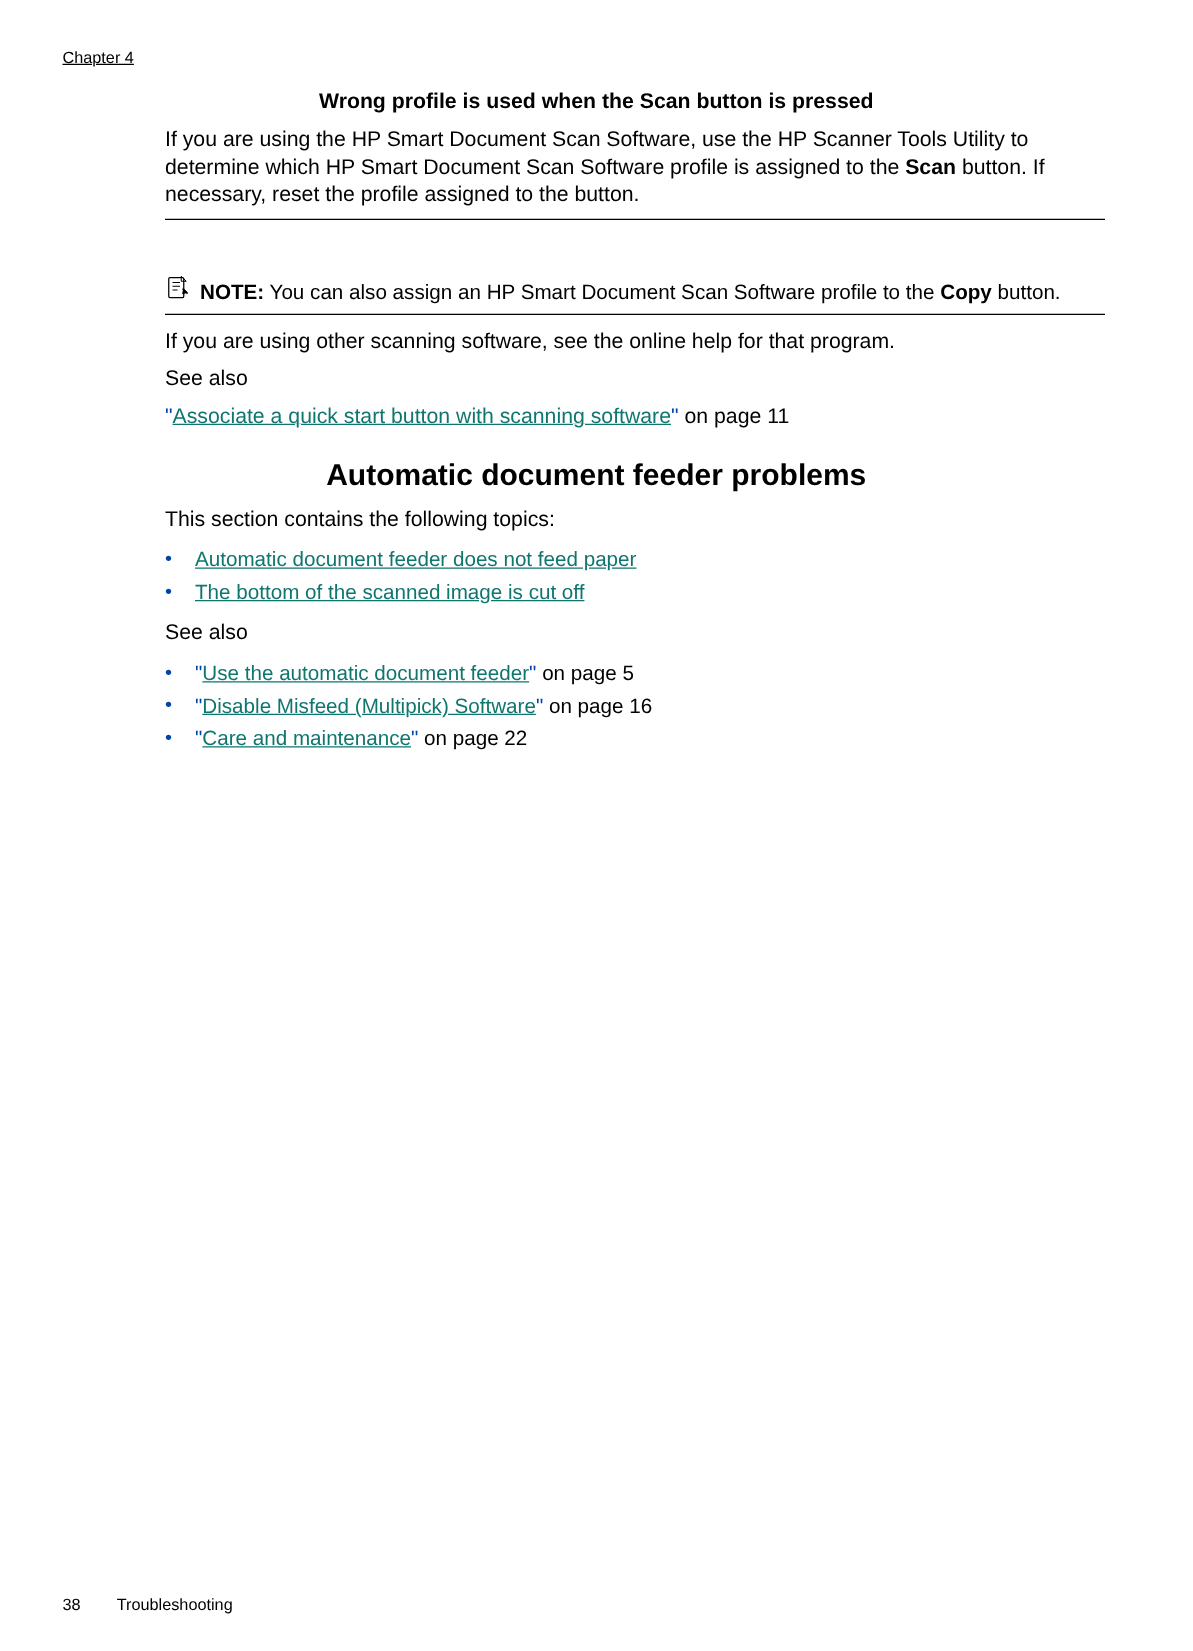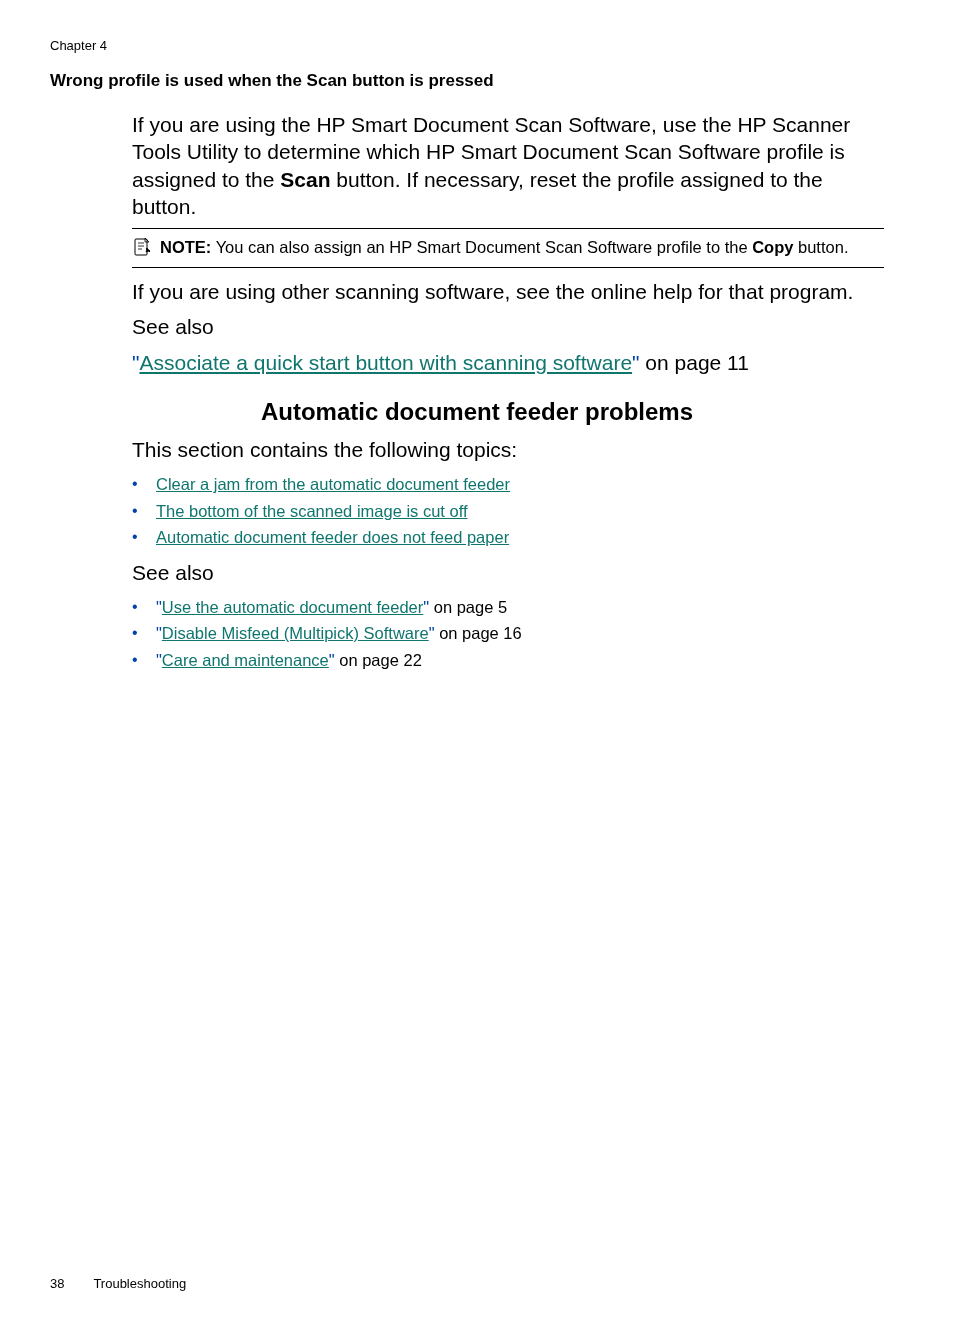--- a/index.html
+++ b/index.html
@@ -8,47 +8,50 @@
       width: 954px;
       height: 1321px;
       background: #ffffff;
       color: #000000;
       position: relative;
       padding: 38px 50px 30px 50px;
     }
     .chapter-label {
       font-size: 13px;
       margin-bottom: 18px;
+      text-decoration: underline;
     }
     .section-heading {
       font-size: 17px;
       font-weight: bold;
-      margin-bottom: 20px;
+      margin-bottom: 10px;
+      text-align: center;
     }
     .body-block {
       margin-left: 82px;
       margin-right: 20px;
     }
     .body-text {
-      font-size: 21px;
+      font-size: 17px;
       line-height: 1.3;
       margin-bottom: 8px;
     }
     .note-box {
       border-top: 1px solid #000;
       border-bottom: 1px solid #000;
       padding: 6px 0 6px 0;
       margin-top: 8px;
       margin-bottom: 10px;
       position: relative;
     }
     .note-content {
       display: flex;
-      align-items: center;
+      align-items: flex-end;
       gap: 8px;
+      margin-top: 36px;
     }
     .note-icon {
       flex-shrink: 0;
       margin-top: 2px;
     }
     .note-text {
       font-size: 16.5px;
       line-height: 1.3;
     }
     .italic {
@@ -135,23 +138,22 @@
     <span class="link-quoted">"</span><a href="#" class="link">Associate a quick start button with scanning software</a><span class="link-quoted">"</span><span> on page 11</span>
   </p>
 </div>
 
 <div class="main-heading">Automatic document feeder problems</div>
 
 <div class="body-block">
   <p class="body-text" style="margin-top:10px;">This section contains the following topics:</p>
 
   <ul class="bullet-list">
-    <li><a href="#" class="link">Clear a jam from the automatic document feeder</a></li>
+    <li><a href="#" class="link">Automatic document feeder does not feed paper</a></li>
     <li><a href="#" class="link">The bottom of the scanned image is cut off</a></li>
-    <li><a href="#" class="link">Automatic document feeder does not feed paper</a></li>
   </ul>
 
   <p class="body-text italic">See also</p>
 
   <ul class="bullet-list">
     <li>
       <span class="link-quoted">"</span><a href="#" class="link">Use the automatic document feeder</a><span class="link-quoted">"</span><span> on page 5</span>
     </li>
     <li>
       <span class="link-quoted">"</span><a href="#" class="link">Disable Misfeed (Multipick) Software</a><span class="link-quoted">"</span><span> on page 16</span>

